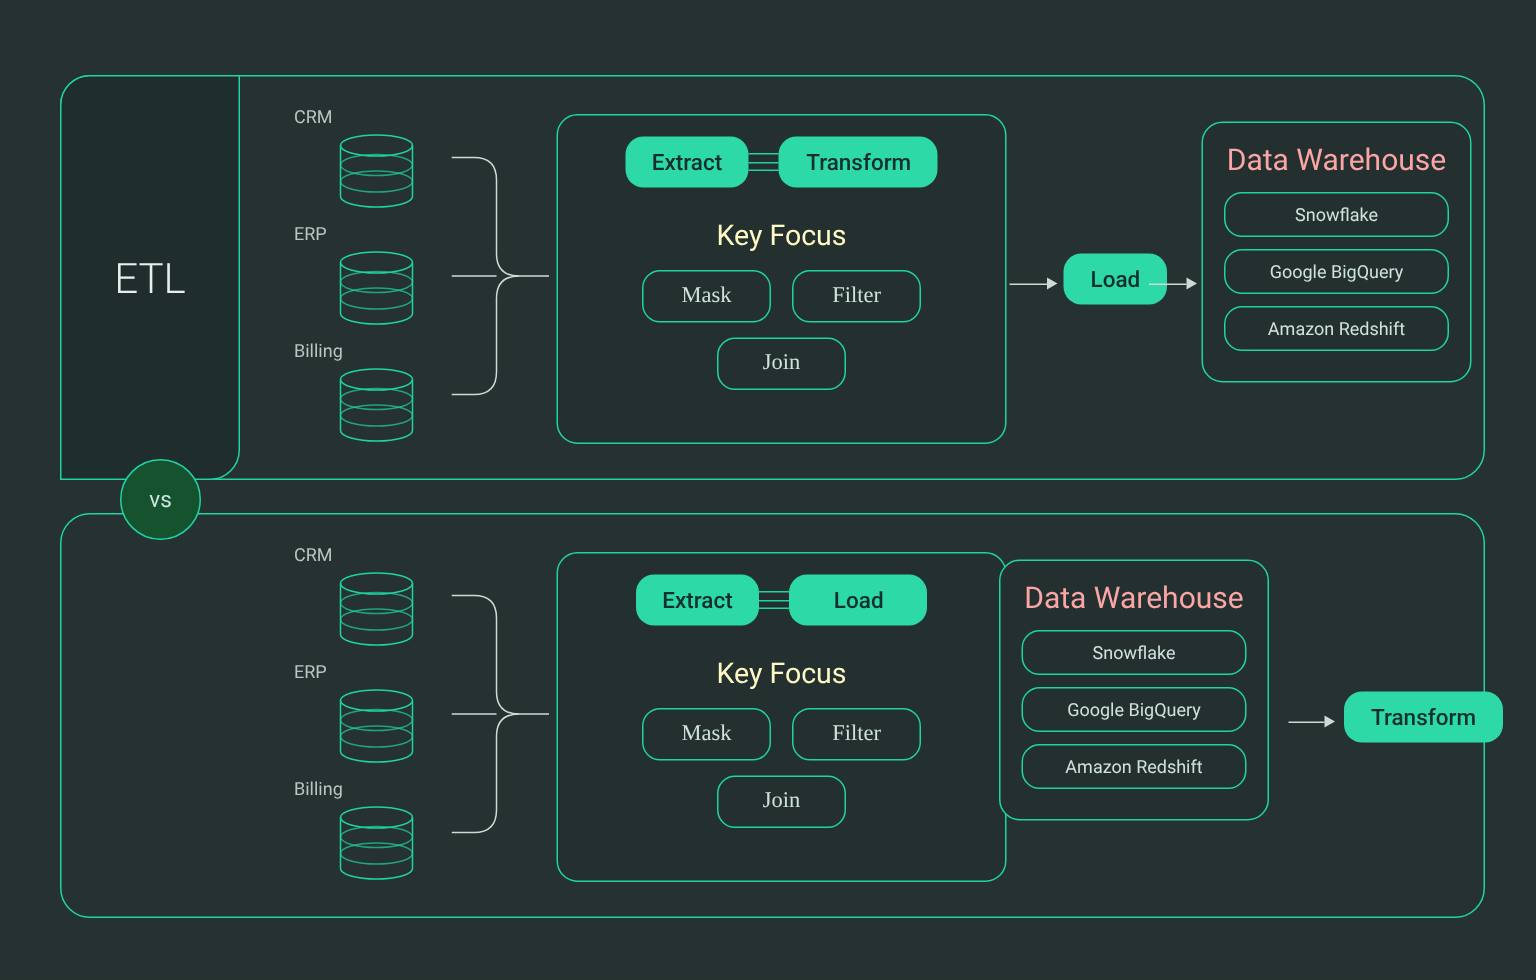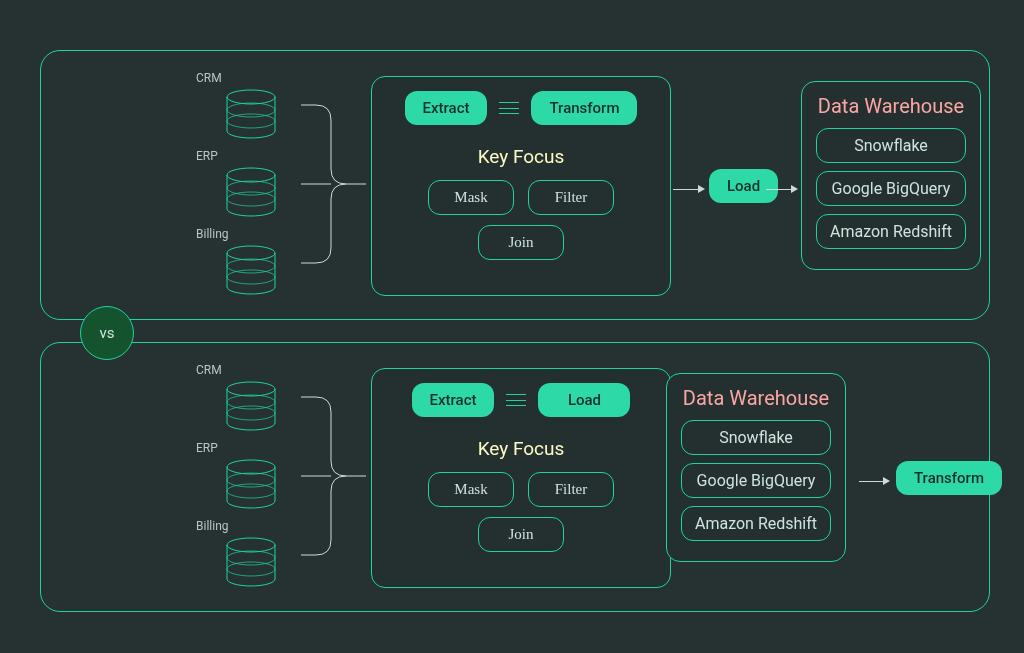--- a/index.html
+++ b/index.html
@@ -56,21 +56,21 @@
 
   .focus-box {
     position: absolute;
     border: 1px solid #1fd3a3;
     border-radius: 14px;
     background: #23302f;
   }
   .top .focus-box { left: 330px; top: 25px; width: 300px; height: 220px; }
   .bottom .focus-box { left: 330px; top: 25px; width: 300px; height: 220px; }
 
-  .focus-header { display: flex; gap: 12px; justify-content: center; padding: 14px 14px 10px; align-items: center; }
+  .focus-header { display: flex; justify-content: center; padding: 14px 14px 10px; align-items: center; }
 
   .pill {
     border-radius: 12px;
     padding: 8px 18px;
     font-size: 15px;
     text-align: center;
     white-space: nowrap;
   }
   .pill.solid { background: #2ed9a8; color: #15302a; font-weight: 500; }
   .pill.outline { border: 1px solid #1fd3a3; color: #cfe3dd; background: transparent; }
@@ -89,21 +89,21 @@
     position: absolute;
     border: 1px solid #1fd3a3;
     border-radius: 14px;
     background: #23302f;
     padding: 12px 14px;
     text-align: center;
   }
   .top .dw-box { left: 760px; top: 30px; width: 180px; }
   .bottom .dw-box { left: 625px; top: 30px; width: 180px; }
   .dw-title { font-size: 20px; color: #fca5a5; line-height: 1.2; margin-bottom: 10px; }
-  .dw-box .pill.outline { display: block; margin: 8px auto; font-size: 16px; padding: 7px 12px; }
+  .dw-box .pill.outline { display: block; margin: 8px auto; font-size: 12px; padding: 7px 12px; }
 
   .float-pill { position: absolute; }
   .top .load-pill { left: 668px; top: 118px; }
   .bottom .transform-pill { left: 855px; top: 118px; }
 
   .arrow {
     position: absolute;
     display: flex; align-items: center;
   }
   .arrow .line { height: 1px; background: #cfdad7; }
@@ -126,20 +126,21 @@
     width: 65px;
   }
   .top .bracket { top: 44px; height: 178px; }
   .bottom .bracket { top: 44px; height: 178px; }
   .bracket svg { width: 100%; height: 100%; }
 </style>
 </head>
 <body>
 
 <div class="panel top">
+  <div class="side-label">ETL</div>
 
   <div class="cyl-group">
     <div class="cyl-item">
       <div class="lbl">CRM</div>
       <div class="cyl">
         <svg viewBox="0 0 56 50">
             <ellipse cx="28" cy="8" rx="24" ry="7" fill="none" stroke="#1fd3a3" stroke-width="1"></ellipse>
             <path d="M4 8 V42 A24 7 0 0 0 52 42 V8" fill="none" stroke="#1fd3a3" stroke-width="1"></path>
             <ellipse cx="28" cy="21" rx="24" ry="7" fill="none" stroke="#1fd3a3" stroke-width="1" opacity="0.7"></ellipse>
             <ellipse cx="28" cy="32" rx="24" ry="7" fill="none" stroke="#1fd3a3" stroke-width="1" opacity="0.7"></ellipse>

